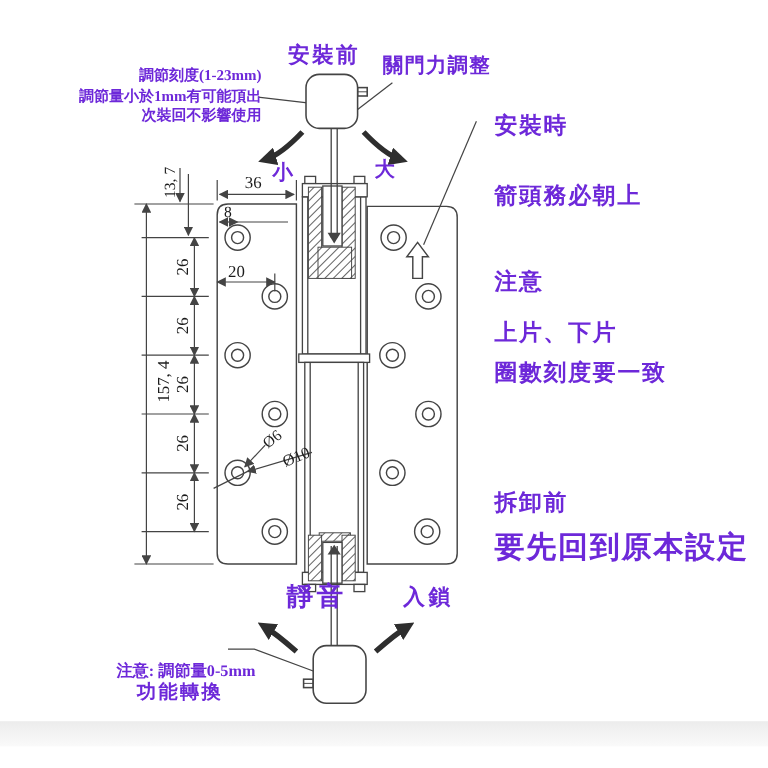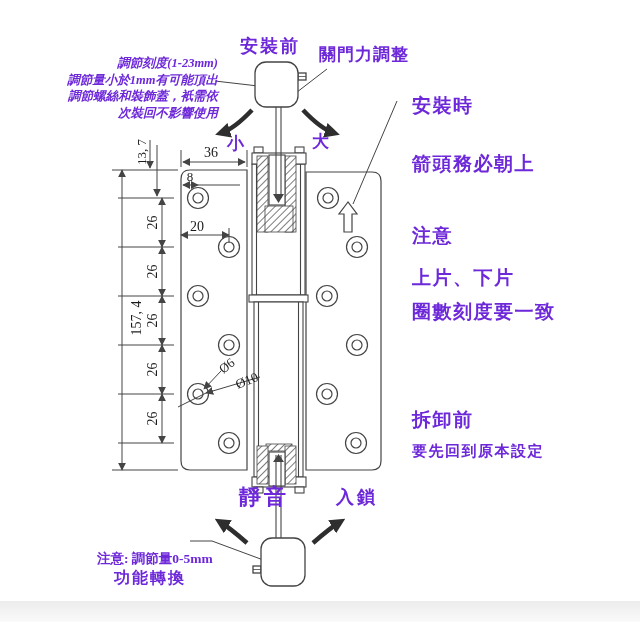--- a/index.html
+++ b/index.html
@@ -195,37 +195,36 @@
       <text transform="rotate(-90 136 318)" x="136" y="323">157, 4</text>
       <text transform="rotate(-90 141 152)" x="141" y="157" font-size="13">13, 7</text>
       <text transform="rotate(-38 227 366)" x="227" y="370" font-size="13">Ø6</text>
       <text transform="rotate(-22 247 381)" x="247" y="385" font-size="13.5">Ø10</text>
     </g>
   </svg>
 
   <div class="t b" style="left:240px;top:36px;font-size:18px;letter-spacing:2px;">安裝前</div>
   <div class="t b" style="left:319px;top:45px;font-size:17px;letter-spacing:1px;">關門力調整</div>
 
-  <div class="t note-block" style="left:58px;top:55px;font-style:italic;">
+  <div class="t note-block" style="left:58px;top:55px;">
     <div>調節刻度(1-23mm)</div>
     <div>調節量小於1mm有可能頂出</div>
-    <div>調節螺絲和裝飾蓋，衹需依</div>
     <div>次裝回不影響使用</div>
   </div>
 
   <div class="t b" style="left:227px;top:134px;font-size:17px;">小</div>
   <div class="t b" style="left:312px;top:132px;font-size:17px;">大</div>
 
   <div class="t" style="left:412px;top:95px;font-size:19px;font-weight:600;letter-spacing:1.5px;">安裝時</div>
   <div class="t" style="left:412px;top:129px;font-size:19px;font-weight:600;letter-spacing:1.5px;margin-top:24px;">箭頭務必朝上</div>
   <div class="t" style="left:412px;top:225px;font-size:19px;font-weight:700;letter-spacing:1.5px;">注意</div>
   <div class="t" style="left:412px;top:267px;font-size:19px;font-weight:600;letter-spacing:1.5px;">上片、下片</div>
   <div class="t" style="left:412px;top:301px;font-size:19px;font-weight:600;letter-spacing:1.5px;">圈數刻度要一致</div>
   <div class="t" style="left:412px;top:409px;font-size:19px;font-weight:600;letter-spacing:1.5px;text-align:center;">拆卸前</div>
-  <div class="t" style="left:412px;top:442px;font-size:15px;font-weight:600;letter-spacing:1.5px;">要先回到原本設定</div>
+  <div class="t" style="left:412px;top:442px;font-size:25px;font-weight:600;letter-spacing:1.5px;">要先回到原本設定</div>
 
   <div class="t b" style="left:191px;top:484px;font-size:22px;letter-spacing:3px;padding-left:48px;">靜音</div>
   <div class="t b" style="left:336px;top:487px;font-size:18px;letter-spacing:3px;">入鎖</div>
   <div class="t b" style="left:114px;top:531px;font-size:16px;letter-spacing:2px;margin-top:37px;">功能轉換</div>
   <div class="t b" style="left:97px;top:551px;font-size:13.5px;">注意: 調節量0-5mm</div>
 
   <div class="band"></div>
 </div>
 
 </body></html>

